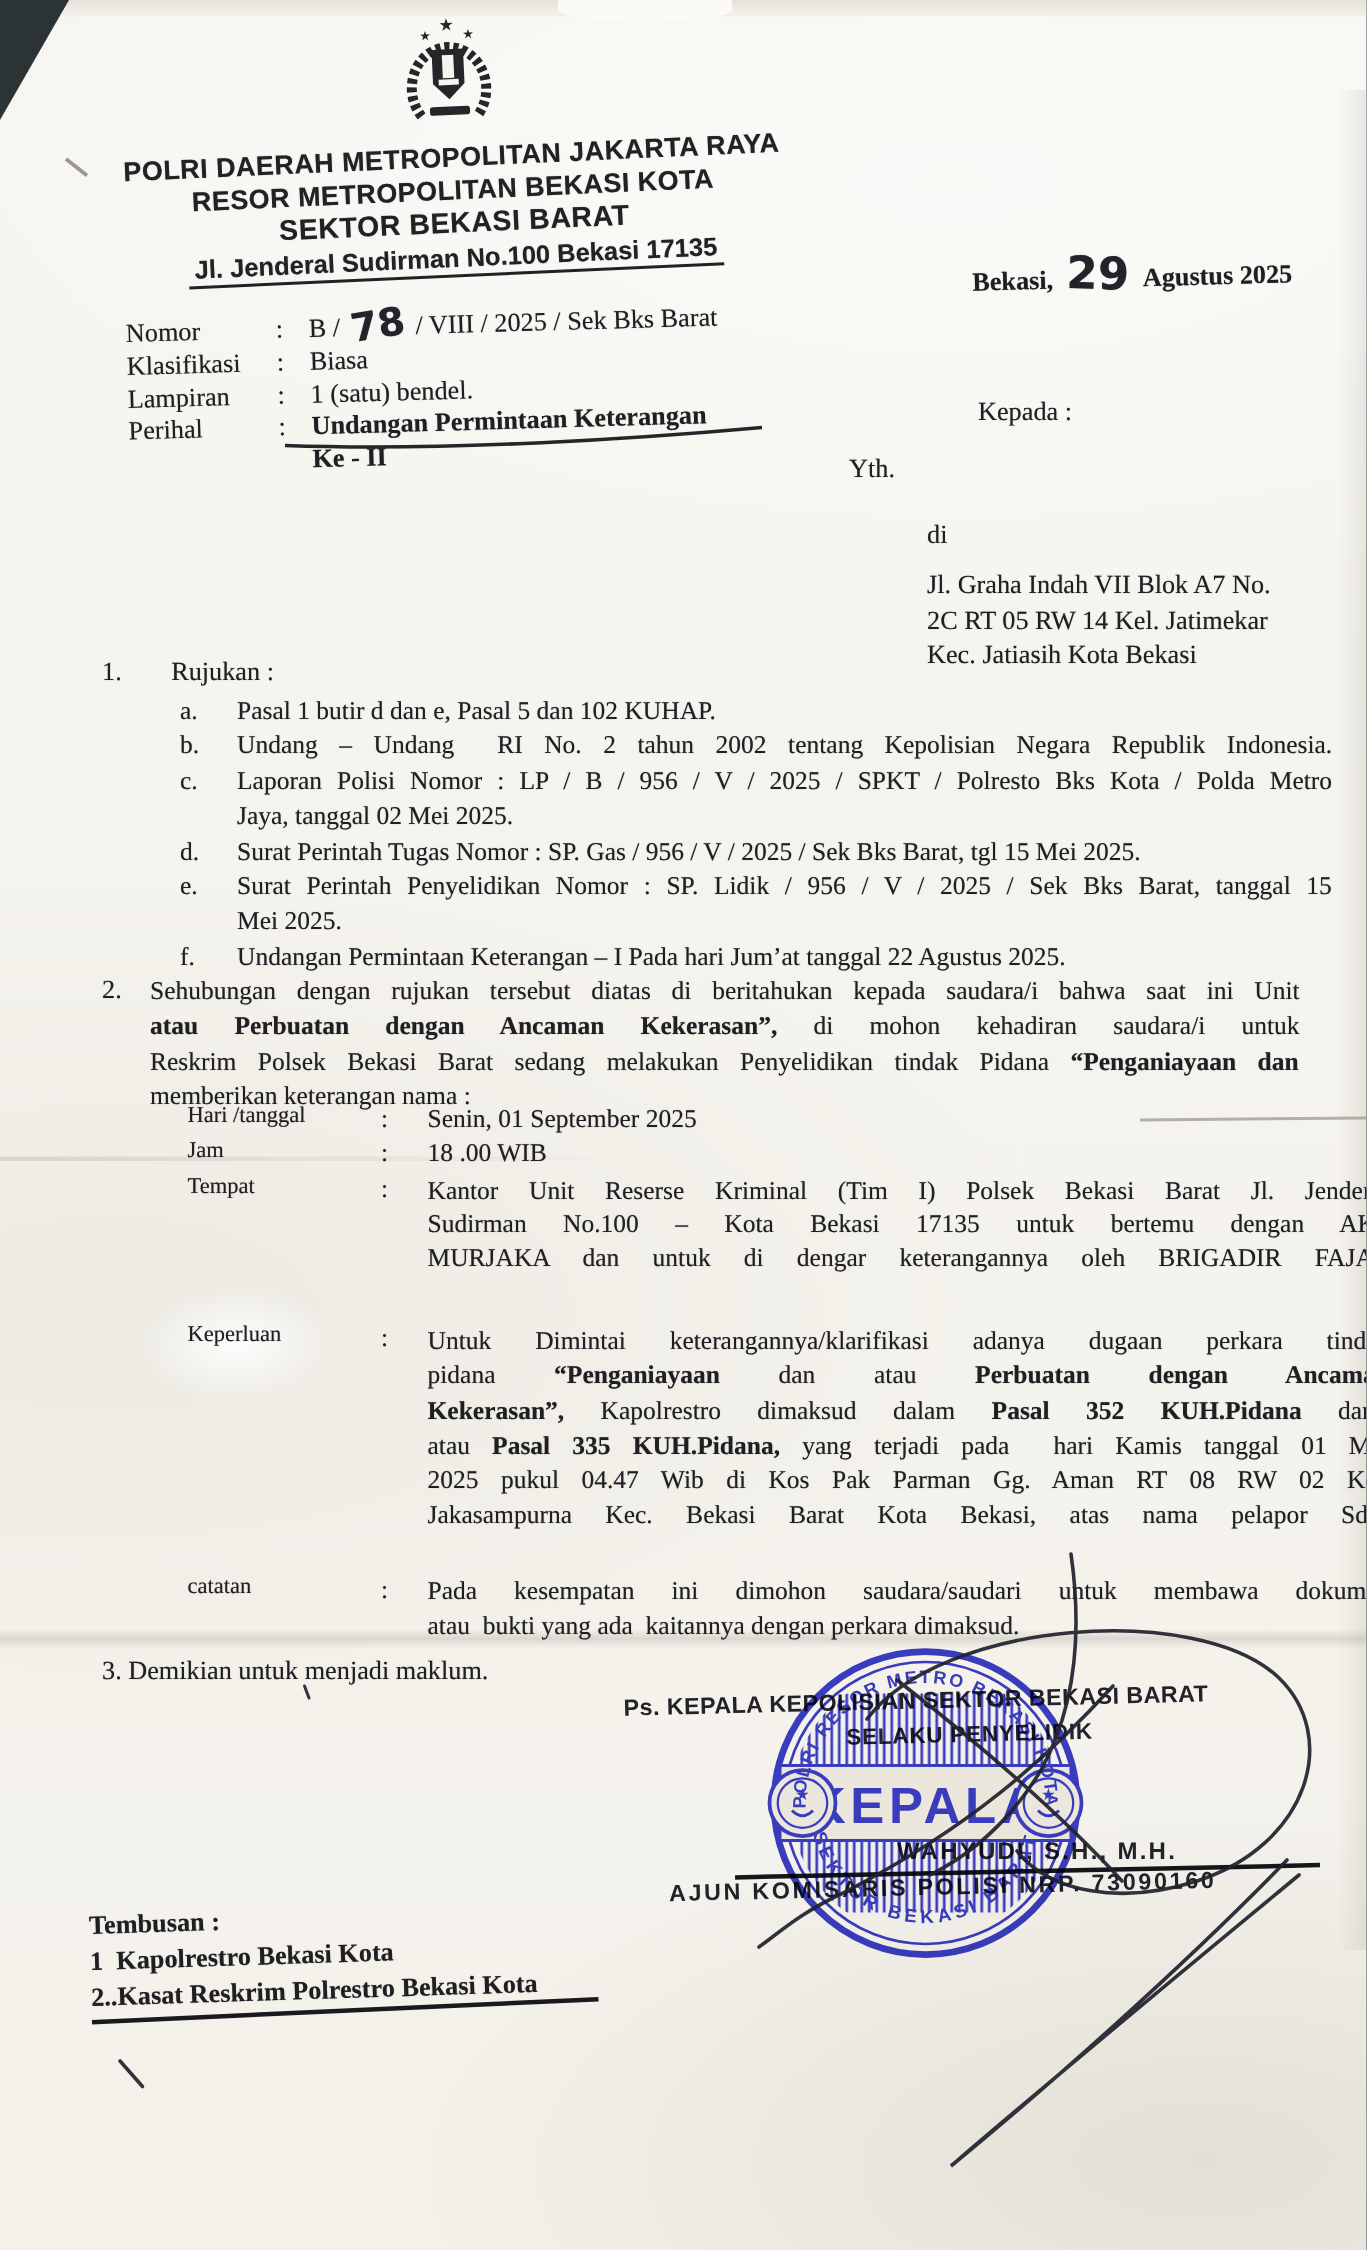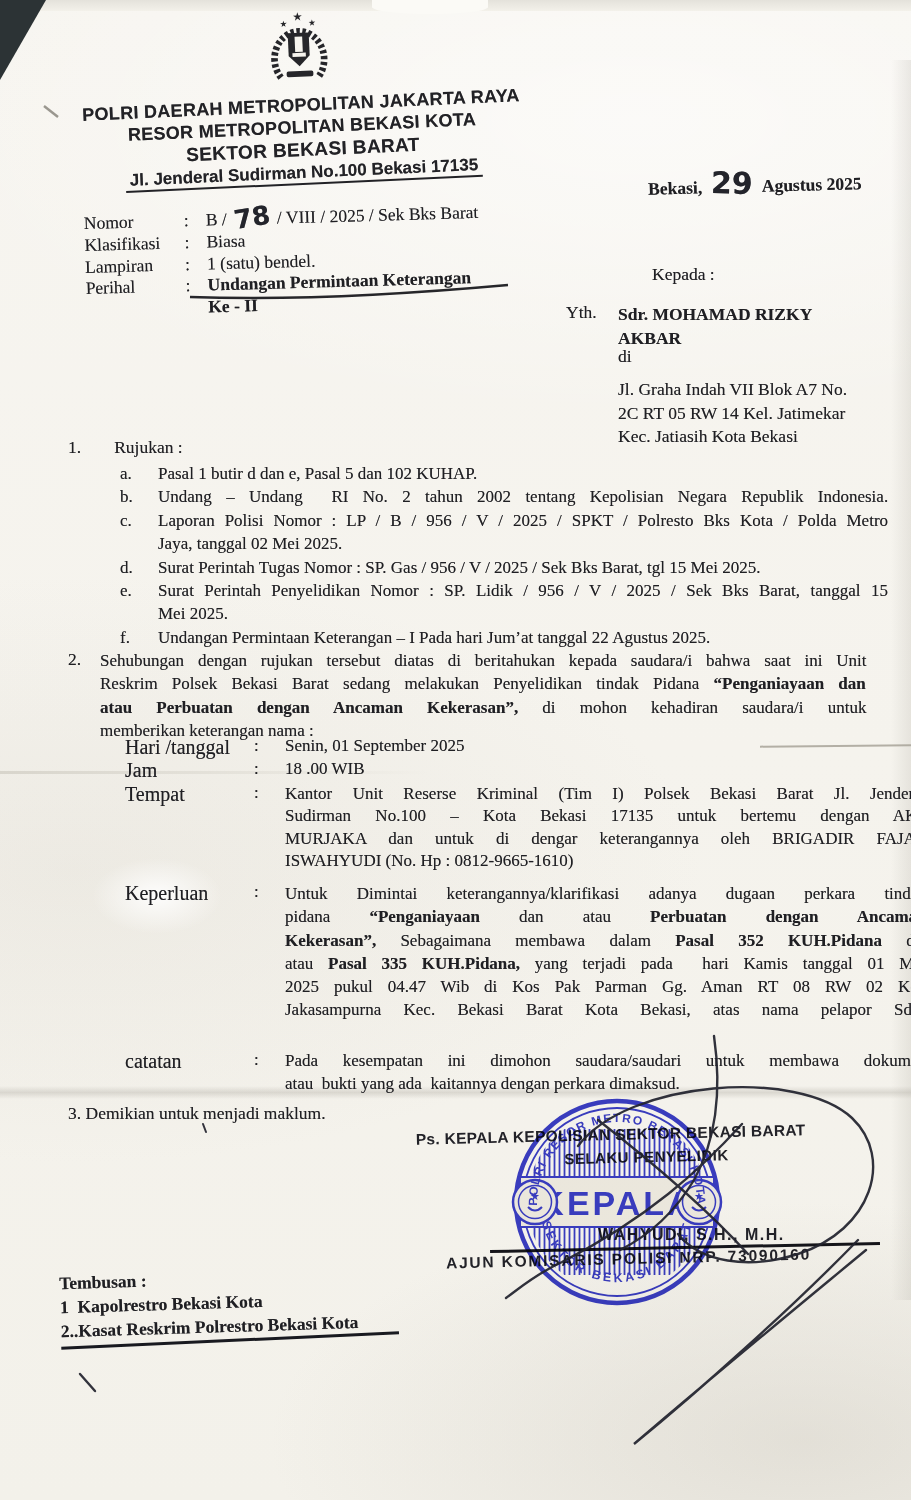--- a/index.html
+++ b/index.html
@@ -60,21 +60,21 @@
   
   .li1h{left:68px;top:437px;font-size:17.5px;}
   .li1h .t{margin-left:33px;margin-top:42px;}
   .refs{left:120px;top:462px;}
   .ref{display:flex;line-height:23.4px;}
   .rl{width:38px;flex:none;}
   .item2{left:68px;top:649px;font-size:17px;}
   .i2no{position:absolute;left:0;top:0;font-size:17.5px;}
   .i2t{margin-left:32px;line-height:23.4px;}
   .details .drow{position:absolute;left:125px;display:flex;align-items:flex-start;font-size:17px;}
-  .dlab{width:129px;flex:none;font-size:20px;}
+  .dlab{width:129px;flex:none;font-size:15px;}
   .dcol{width:31px;flex:none;}
   .dval{flex:none;font-family:Liberation Serif, serif;}
   .r0{top:736px;}.r1{top:759px;}.r2{top:783px;}.r3{top:882px;}.r4{top:1050px;}
   .r2 .ln{line-height:22.4px;}
   .r3 .ln{line-height:23.3px;}
   .r4 .ln{line-height:22.5px;}
   .item3{left:68px;top:1103px;font-size:17.5px;}
 
   
   .psblock{left:416px;top:1126px;transform:rotate(-1.4deg);
@@ -154,24 +154,20 @@
     </div>
     <div class="mrow">
       <span class="ml">Perihal</span>
       <span class="mc">:</span>
       <span class="mv perihal-val"><span class="ln">Undangan Permintaan Keterangan</span><span class="ln">Ke - II</span></span>
     </div>
   </div>
 
   <div class="abs kepada ser z1">Kepada :</div>
   <div class="abs yth ser z1">Yth.</div>
-  <div class="abs rname ser z1">
-      <div class="ln">Sdr. MOHAMAD RIZKY</div>
-      <div class="ln">AKBAR</div>
-    </div>
   <div class="abs di ser z1">di</div>
   <div class="abs raddr ser z1">
       <div class="ln">Jl. Graha Indah VII Blok A7 No.</div>
       <div class="ln">2C RT 05 RW 14 Kel. Jatimekar</div>
       <div class="ln">Kec. Jatiasih Kota Bekasi</div>
     </div>
 
   <div class="abs li1h ser z1">
     <span>1.</span><span class="t">Rujukan :</span>
   </div>
@@ -213,22 +209,22 @@
         <span class="rt">
           <div class="ln">Undangan Permintaan Keterangan – I Pada hari Jum’at tanggal 22 Agustus 2025.</div>
         </span>
       </div>
     </div>
 
   <div class="abs item2 ser z1">
     <span class="i2no">2.</span>
     <div class="i2t">
         <div class="ln fit" style="word-spacing: 9.58333px;"><span>Sehubungan dengan rujukan tersebut diatas di beritahukan kepada saudara/i bahwa saat ini Unit</span></div>
+        <div class="ln fit" style="word-spacing: 19.8889px;"><span class="b">atau Perbuatan dengan Ancaman Kekerasan”,</span><span> di mohon kehadiran saudara/i untuk</span></div>
         <div class="ln fit" style="word-spacing: 10px;"><span>Reskrim Polsek Bekasi Barat sedang melakukan Penyelidikan tindak Pidana </span><span class="b">“Penganiayaan dan</span></div>
-        <div class="ln fit" style="word-spacing: 19.8889px;"><span class="b">atau Perbuatan dengan Ancaman Kekerasan”,</span><span> di mohon kehadiran saudara/i untuk</span></div>
         <div class="ln"><span>memberikan keterangan nama :</span></div>
       </div>
   </div>
 
   <div class="details ser z1">
       <div class="drow r0">
         <span class="dlab">Hari /tanggal</span>
         <span class="dcol">:</span>
         <span class="dval">
           <div class="ln"><span>Senin, 01 September 2025</span></div>
@@ -241,30 +237,29 @@
           <div class="ln"><span>18 .00 WIB</span></div>
         </span>
       </div>
       <div class="drow r2">
         <span class="dlab">Tempat</span>
         <span class="dcol">:</span>
         <span class="dval">
           <div class="ln fit" style="word-spacing: 16.2px;"><span>Kantor Unit Reserse Kriminal (Tim I) Polsek Bekasi Barat Jl. Jenderal</span></div>
           <div class="ln fit" style="word-spacing: 20px;"><span>Sudirman No.100 – Kota Bekasi 17135 untuk bertemu dengan AKP</span></div>
           <div class="ln fit" style="word-spacing: 17.875px;"><span>MURJAKA dan untuk di dengar keterangannya oleh BRIGADIR FAJAR</span></div>
-          <div class="ln"><span>ISWAHYUDI (No. Hp : 0812-9665-1610)</span></div>
         </span>
       </div>
       <div class="drow r3">
         <span class="dlab">Keperluan</span>
         <span class="dcol">:</span>
         <span class="dval">
           <div class="ln fit" style="word-spacing: 25px;"><span>Untuk Dimintai keterangannya/klarifikasi adanya dugaan perkara tindak</span></div>
           <div class="ln fit" style="word-spacing: 34.8333px;"><span>pidana </span><span class="b">“Penganiayaan</span><span> dan atau </span><span class="b">Perbuatan dengan Ancaman</span></div>
-          <div class="ln fit" style="word-spacing: 20px;"><span class="b">Kekerasan”,</span><span> Sebagaimana membawa dalam </span><span class="b">Pasal 352 KUH.Pidana</span><span> dan</span></div>
+          <div class="ln fit" style="word-spacing: 20px;"><span class="b">Kekerasan”,</span><span> Kapolrestro dimaksud dalam </span><span class="b">Pasal 352 KUH.Pidana</span><span> dan</span></div>
           <div class="ln fit" style="word-spacing: 10.5px;"><span>atau </span><span class="b">Pasal 335 KUH.Pidana,</span><span> yang terjadi pada  hari Kamis tanggal 01 Mei</span></div>
           <div class="ln fit" style="word-spacing: 10.7143px;"><span>2025 pukul 04.47 Wib di Kos Pak Parman Gg. Aman RT 08 RW 02 Kel.</span></div>
           <div class="ln fit" style="word-spacing: 18px;"><span>Jakasampurna Kec. Bekasi Barat Kota Bekasi, atas nama pelapor Sdri.</span></div>
         </span>
       </div>
       <div class="drow r4">
         <span class="dlab">catatan</span>
         <span class="dcol">:</span>
         <span class="dval">
           <div class="ln fit" style="word-spacing: 20.4286px;"><span>Pada kesempatan ini dimohon saudara/saudari untuk membawa dokumen</span></div>

